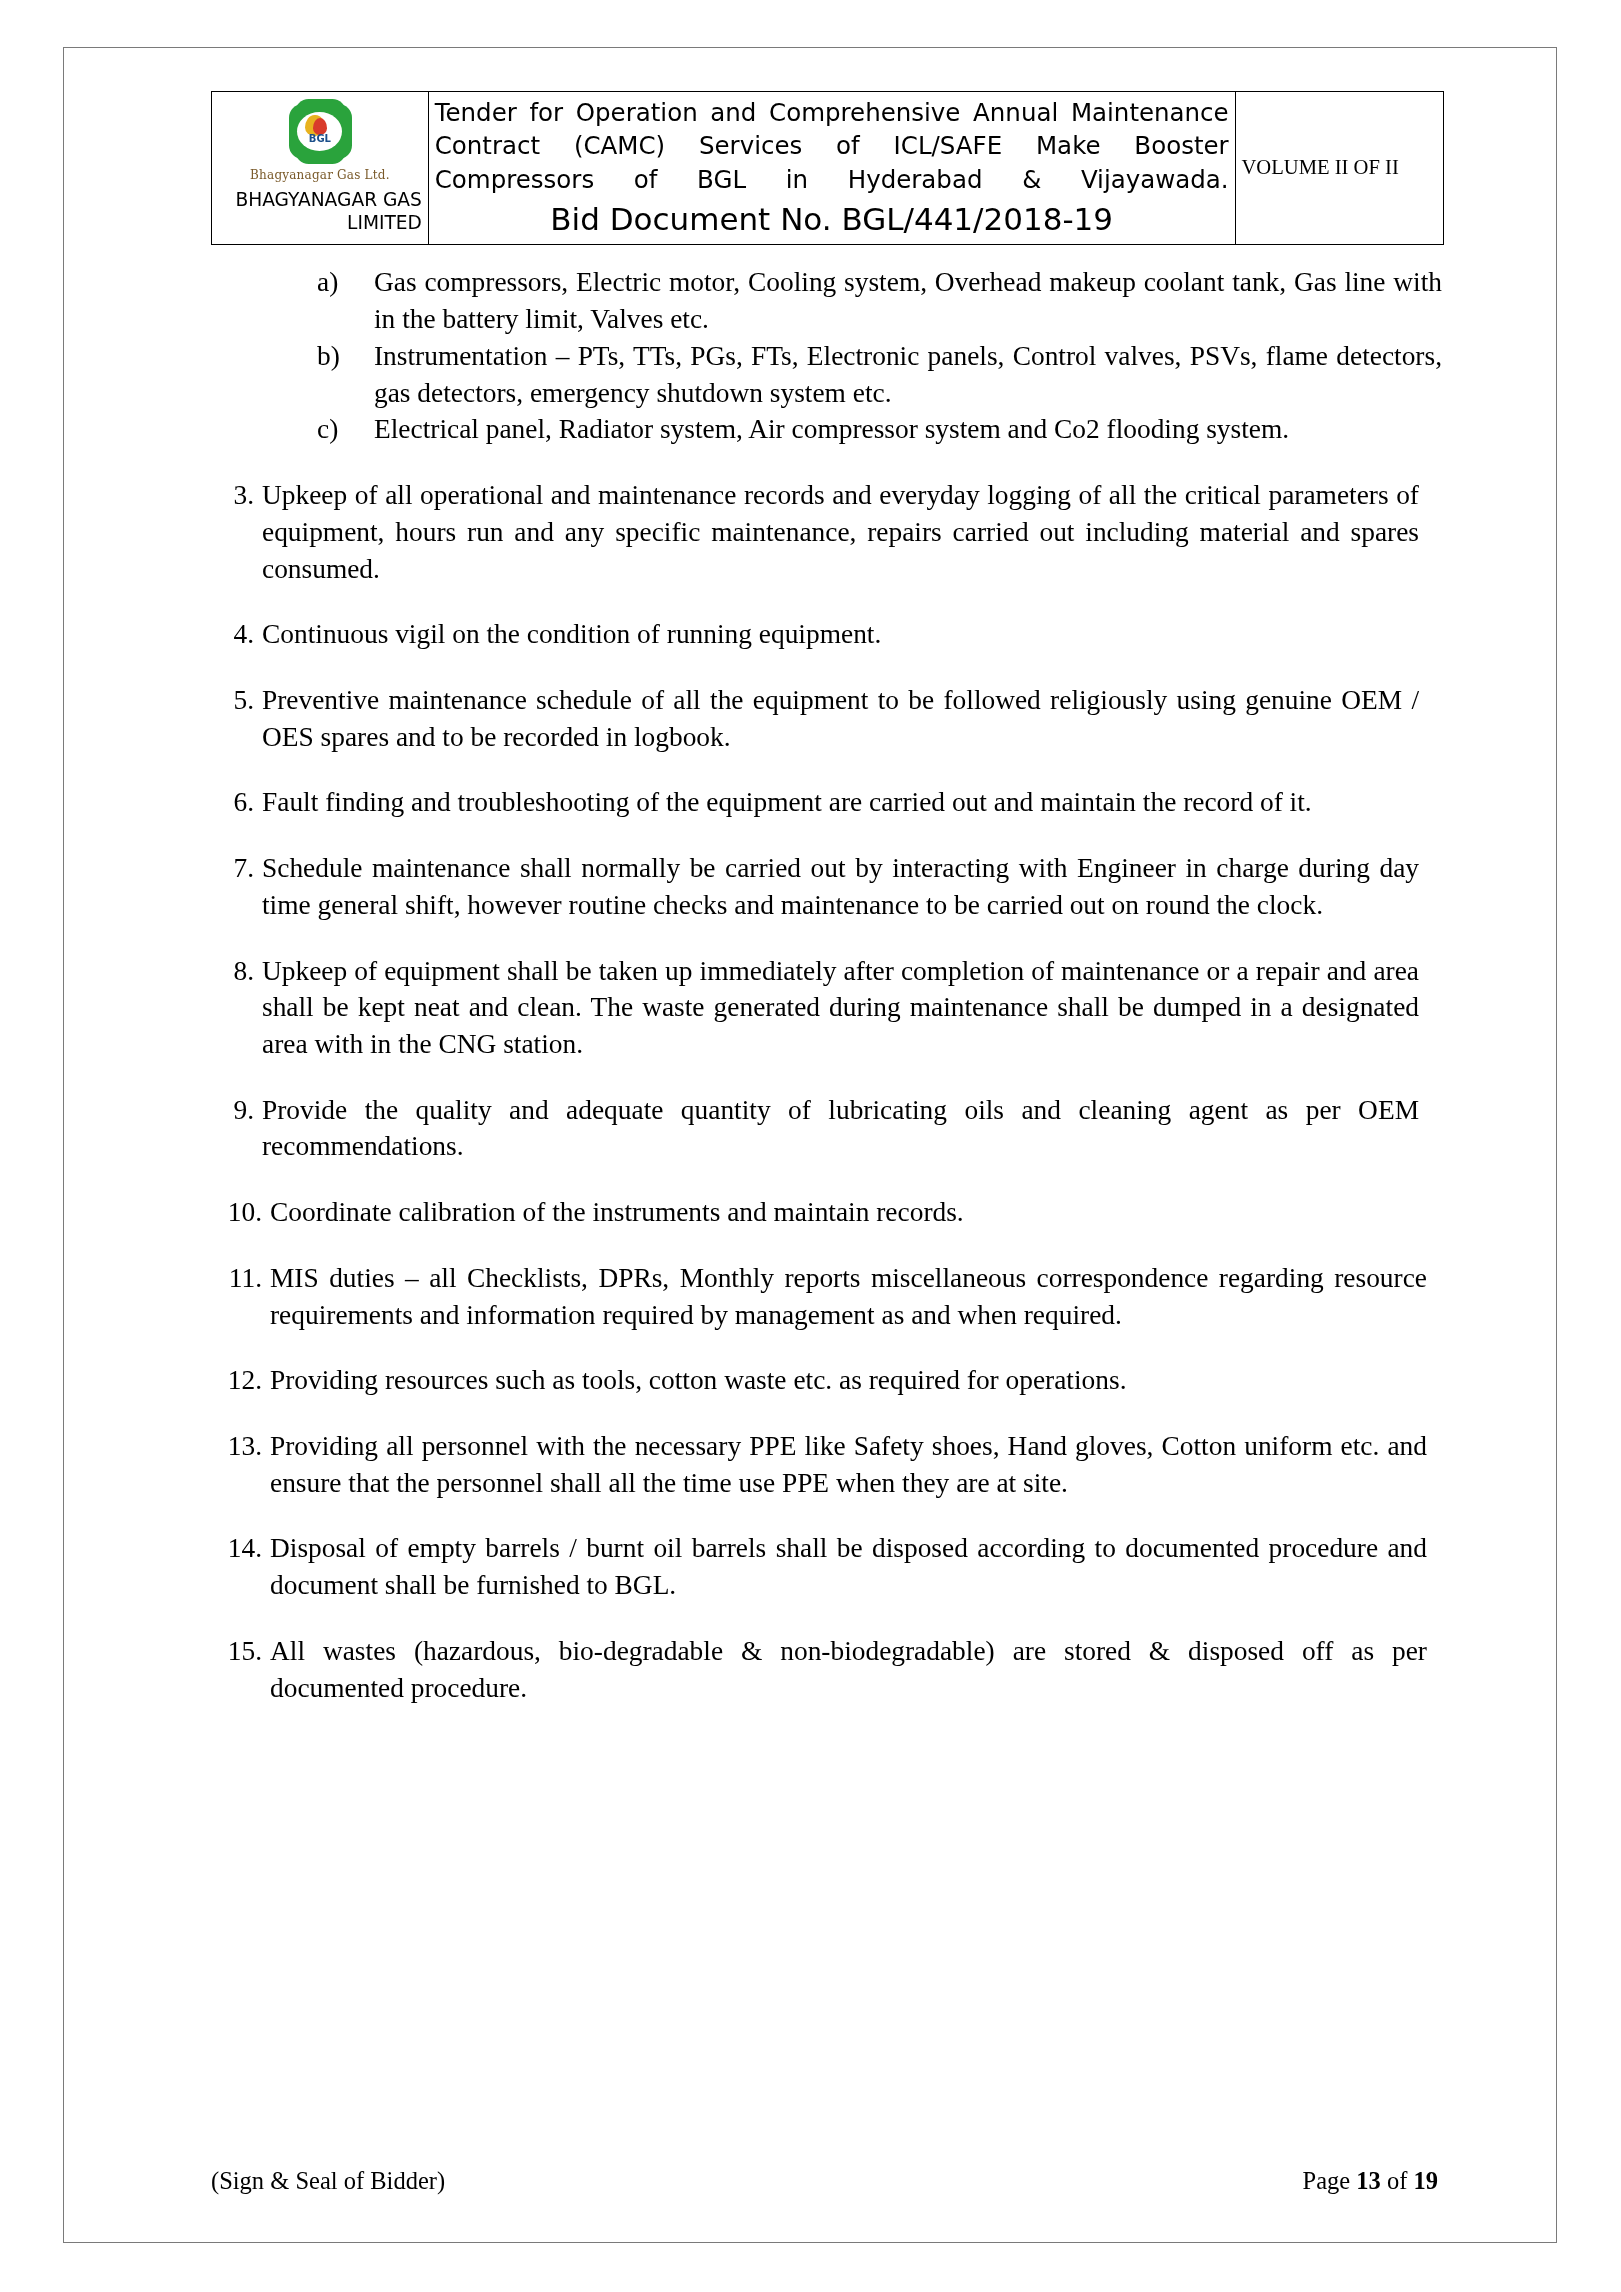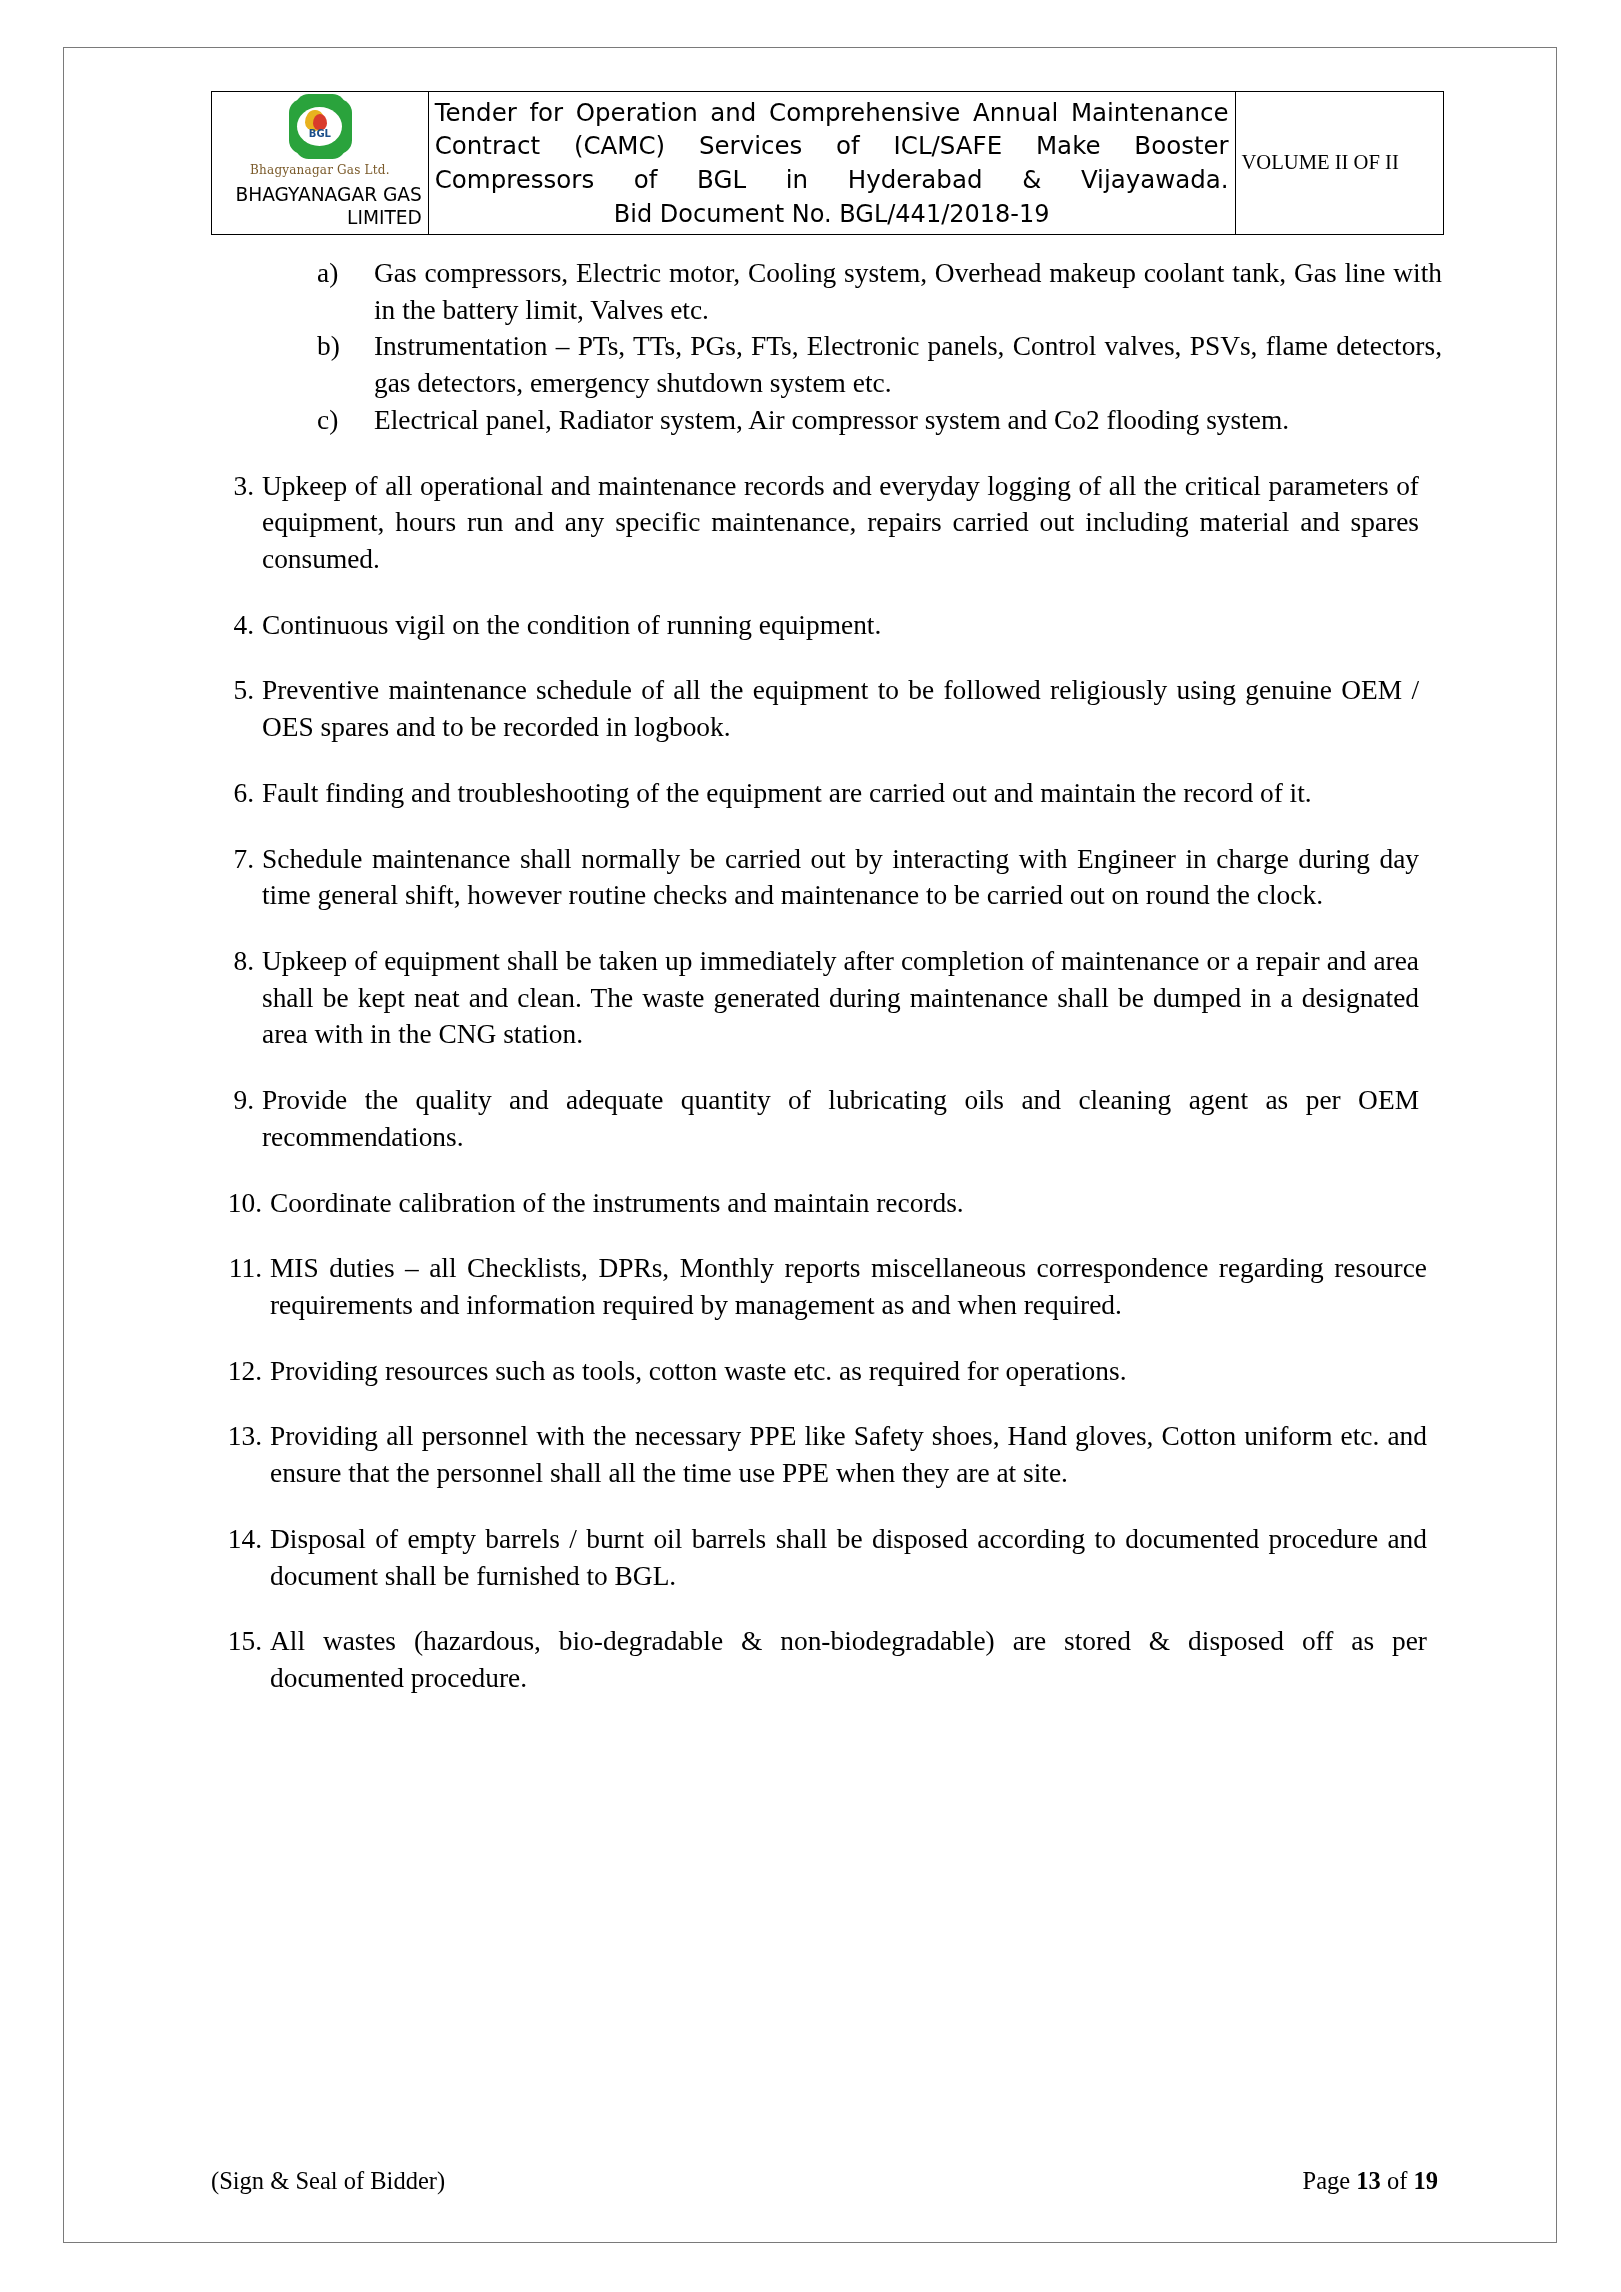--- a/index.html
+++ b/index.html
@@ -140,21 +140,21 @@
   }
   .hdr-title {
     font-family: "DejaVu Sans", sans-serif;
     font-size: 24.5px;
     line-height: 1.36;
     text-align: justify;
     text-align-last: justify;
   }
   .hdr-bid {
     font-family: "DejaVu Sans", sans-serif;
-    font-size: 24px;
+    font-size: 31px;
     line-height: 1.36;
     text-align: center;
     margin-top: 2px;
   }
 
   
   .body-block {
     margin-top: 19.6px;
     font-size: 27.4px;
     line-height: 1.34;

